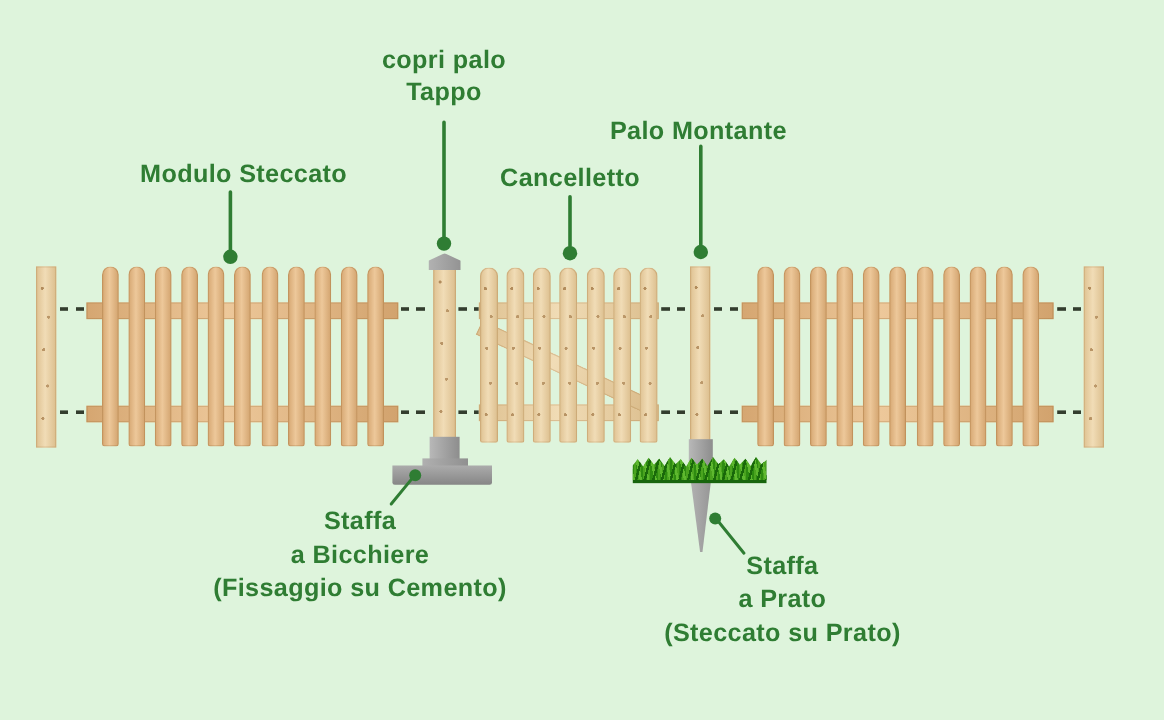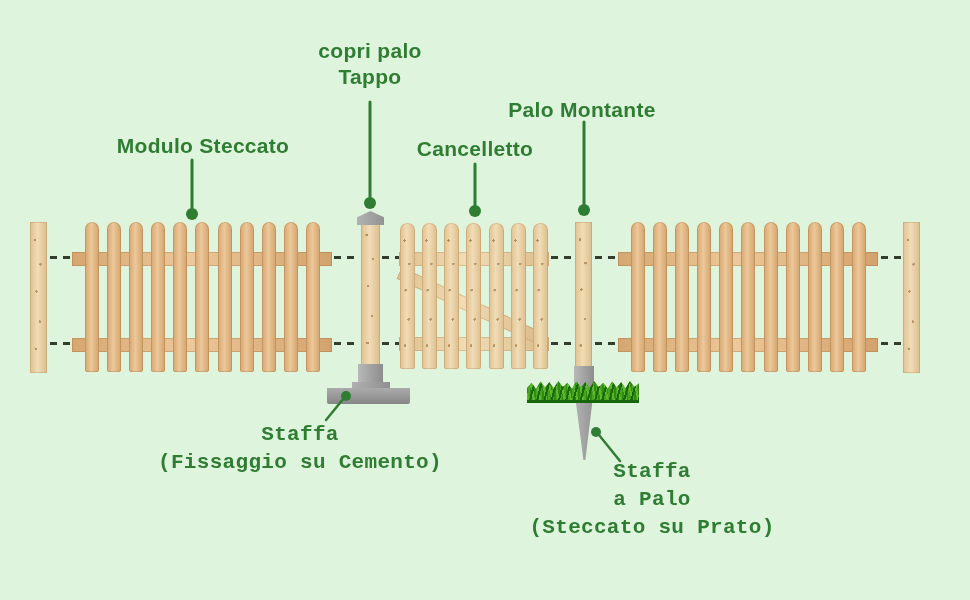--- a/index.html
+++ b/index.html
@@ -9,21 +9,21 @@
     --grass_light:#4aa31f; --grass_dark:#17650d;
   }
   html,body{margin:0;padding:0;}
   .stage{position:relative;width:970px;height:600px;background:var(--bg);
          font-family:"Liberation Sans",sans-serif;overflow:hidden;}
 
   
   .label{position:absolute;transform:translateX(-50%);text-align:center;
          color:var(--accent);font-size:21px;font-weight:600;letter-spacing:.3px;
          line-height:26px;white-space:nowrap;z-index:7;}
-  .label.multi{line-height:28px;font-family:Liberation Mono, monospace;}
+  .label.multi{line-height:28px;}
 
   
   .wood-a{background-color:var(--wood);
     background-image:linear-gradient(90deg,rgba(146,95,41,.20),rgba(255,241,214,.28) 45%,rgba(146,95,41,.24));
     box-shadow:inset 0 0 0 1px rgba(151,103,48,.30);}
   .wood-b{background-color:var(--wood_light);
     background-image:linear-gradient(90deg,rgba(160,115,55,.16),rgba(255,246,225,.32) 45%,rgba(160,115,55,.20));
     box-shadow:inset 0 0 0 1px rgba(165,120,60,.28);}
   .knotty{background-image:
     radial-gradient(circle 2px at 30% 12%,rgba(140,92,40,.6) 0 60%,transparent 70%),
@@ -98,25 +98,26 @@
 
   <div class="label" style="left:370px;top:38px;">
     <div>copri palo</div>
     <div>Tappo</div>
   </div>
   <div class="label" style="left:203px;top:133px;">Modulo Steccato</div>
   <div class="label" style="left:475px;top:136px;">Cancelletto</div>
   <div class="label" style="left:582px;top:97px;">Palo Montante</div>
   <div class="label multi" style="left:300px;top:421px;">
     <div>Staffa</div>
+    <div>a Bicchiere</div>
     <div>(Fissaggio su Cemento)</div>
   </div>
   <div class="label multi" style="left:652px;top:458px;">
     <div>Staffa</div>
-    <div>a Palo</div>
+    <div>a Prato</div>
     <div>(Steccato su Prato)</div>
   </div>
 
   <svg class="leaders" width="970" height="600">
     <line class="leader-line" x1="370" y1="102" x2="370" y2="197"></line>
     <circle class="leader-dot" cx="370" cy="203" r="6"></circle>
     <line class="leader-line" x1="192" y1="160" x2="192" y2="208"></line>
     <circle class="leader-dot" cx="192" cy="214" r="6"></circle>
     <line class="leader-line" x1="475" y1="164" x2="475" y2="205"></line>
     <circle class="leader-dot" cx="475" cy="211" r="6"></circle>

